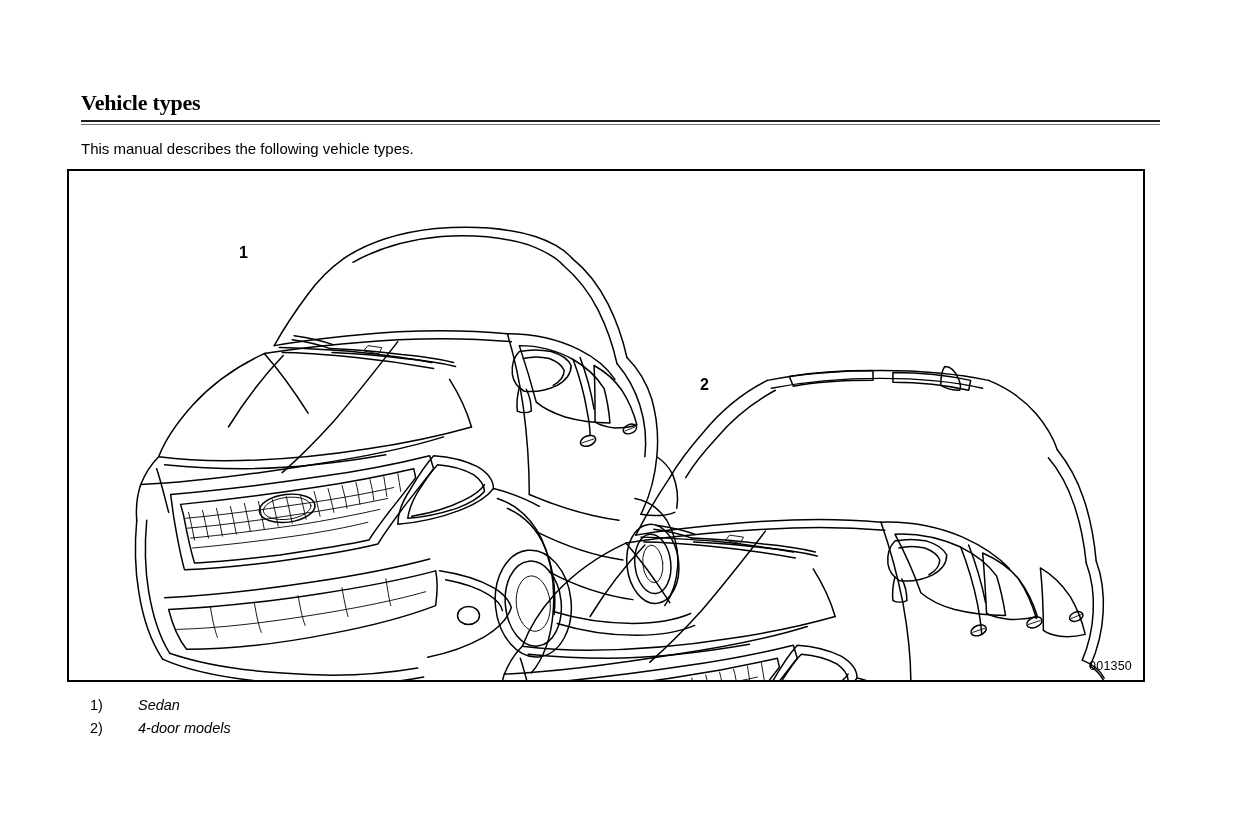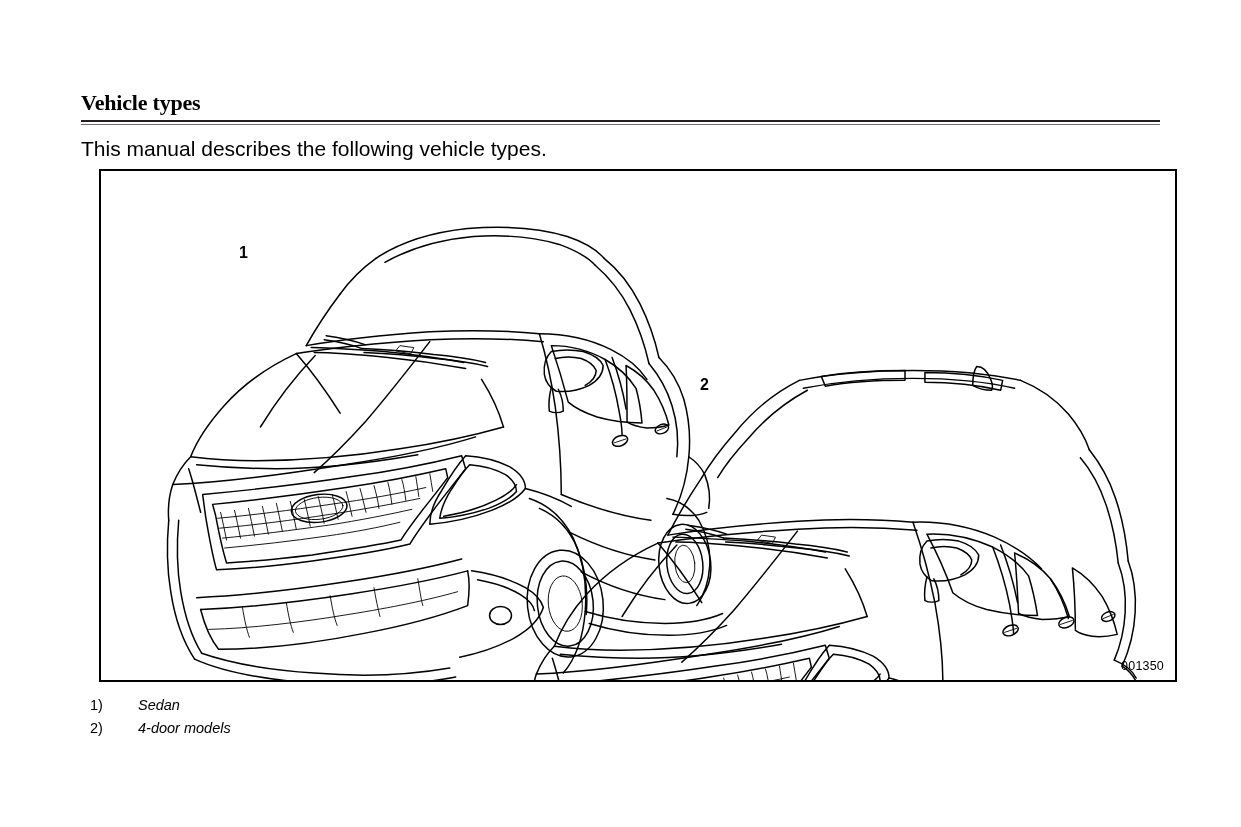--- a/index.html
+++ b/index.html
@@ -52,29 +52,29 @@
     height: 0;
     border-top: 1px solid #6d6d6d;
   }
 
   
   .intro-text {
     position: absolute;
     left: 81px;
     top: 139px;
     width: 1000px;
-    font-size: 21px;
+    font-size: 15px;
     line-height: 20px;
     color: #000;
   }
 
   
   .figure-box {
     position: absolute;
-    left: 99px;
+    left: 67px;
     top: 169px;
     width: 1078px;
     height: 513px;
     border: 2px solid #000;
     box-sizing: border-box;
     background: #fff;
     overflow: hidden;
   }
   .figure-svg {
     position: absolute;

